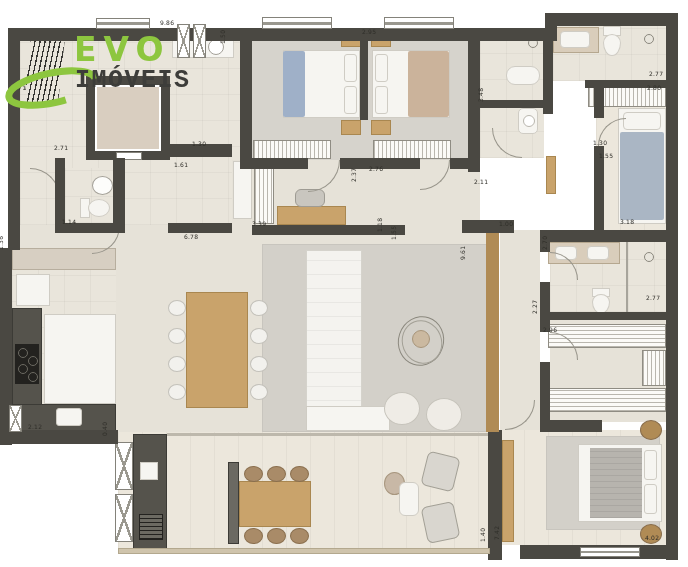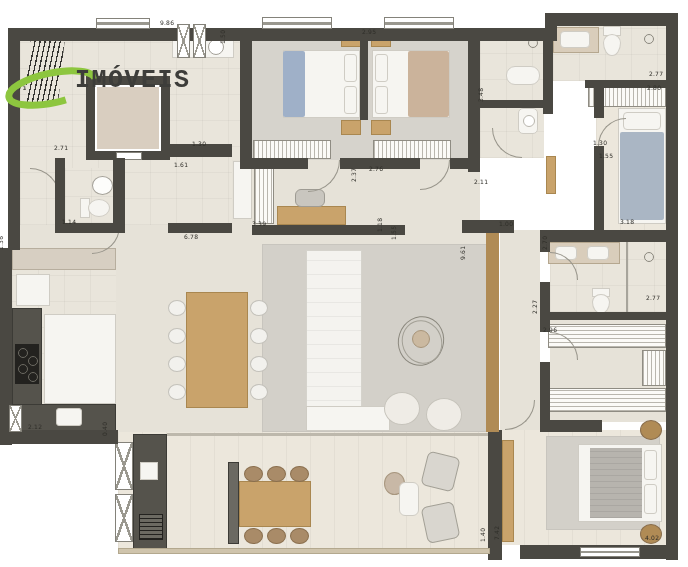--- a/index.html
+++ b/index.html
@@ -294,16 +294,17 @@
       <span class="dim v" style="left: 108px; top: 430px;">0.40</span>
       <span class="dim v" style="left: 486px; top: 536px;">1.40</span>
       <span class="dim v" style="left: 500px; top: 534px;">7.42</span>
       <span class="dim" style="left: 645px; top: 535px;">4.02</span>
     </div>
 
   <div class="logo">
     <svg width="96" height="50" viewBox="0 0 96 50" style="position:absolute;left:0;top:30px;">
       <ellipse cx="48" cy="24" rx="44" ry="15" fill="none" stroke="#8dc63f" stroke-width="7" stroke-dasharray="195 60" stroke-dashoffset="-38" transform="rotate(-12 48 24)"></ellipse>
     </svg>
+    <div class="brand">EVO</div>
     <div class="sub">IMÓVEIS</div>
   </div>
 
 </div>
 
 </body></html>

